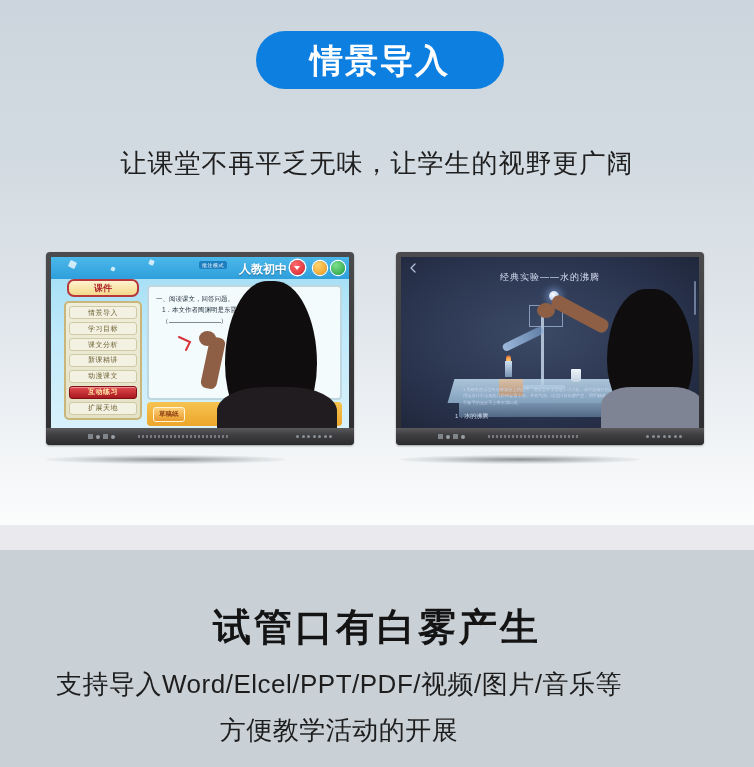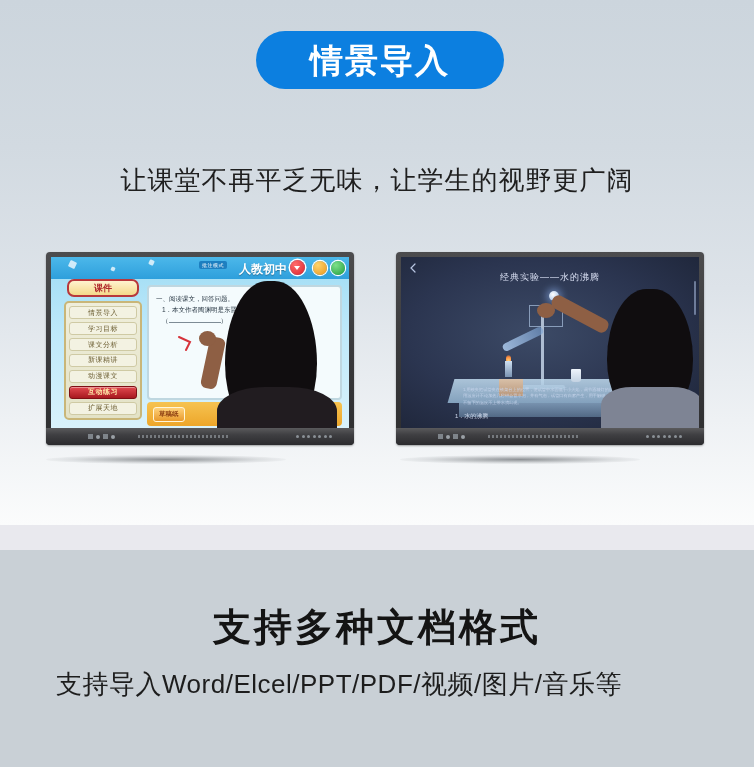--- a/index.html
+++ b/index.html
@@ -24,21 +24,21 @@
   }
   .badge-text {
     color: #ffffff; font-size: 33px; font-weight: 700; letter-spacing: 2px;
     line-height: 1;
   }
   .hero-line {
     position: absolute; width: 754px; text-align: center;
     color: #1f1f1f; font-weight: 400;
   }
   .hero-line-1 { top: 113px; font-size: 24px; letter-spacing: 1px; }
-  .hero-line-2 { top: 163px; font-size: 26px; letter-spacing: 1px; text-align: center; }
+  .hero-line-2 { top: 146px; font-size: 26px; letter-spacing: 1px; text-align: center; }
 
   
   .tv {
     position: absolute; top: 252px; width: 308px; height: 193px;
   }
   .tv-left  { left: 46px; }
   .tv-right { left: 396px; }
   .tv-bezel {
     position: absolute; inset: 0;
     background: linear-gradient(180deg,#4c4c4e 0%, #3a3a3c 50%, #2e2e30 100%);
@@ -389,17 +389,18 @@
         </div>
       </div>
     </div>
     <div class="tv-shadow right"></div>
 
   </section>
 
   <div class="band-light"></div>
 
   <section class="formats">
-    <h2 class="fmt-title">支持多种文档格式</h2>
+    <h2 class="fmt-title">试管口有白雾产生</h2>
     <div class="fmt-sub fmt-sub-1">支持导入Word/Elcel/PPT/PDF/视频/图片/音乐等</div>
+    <div class="fmt-sub fmt-sub-2">方便教学活动的开展</div>
   </section>
 
 </div>
 
 </body></html>

